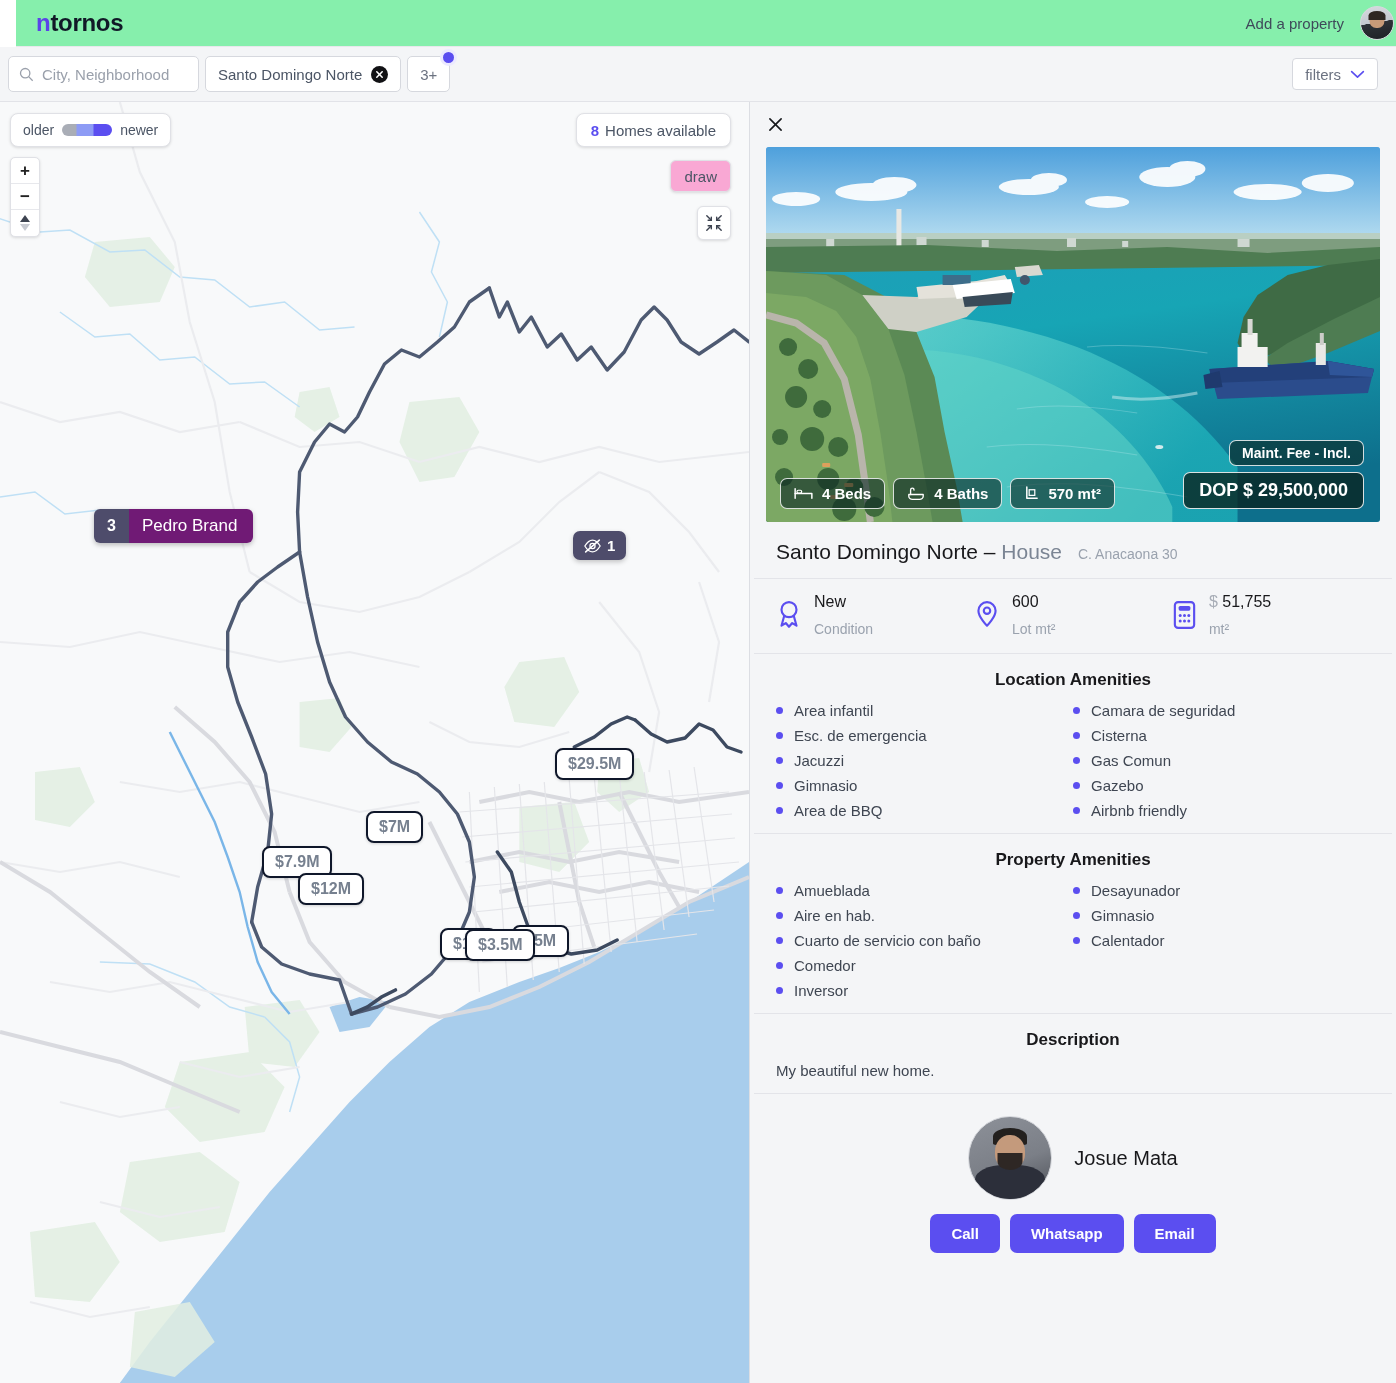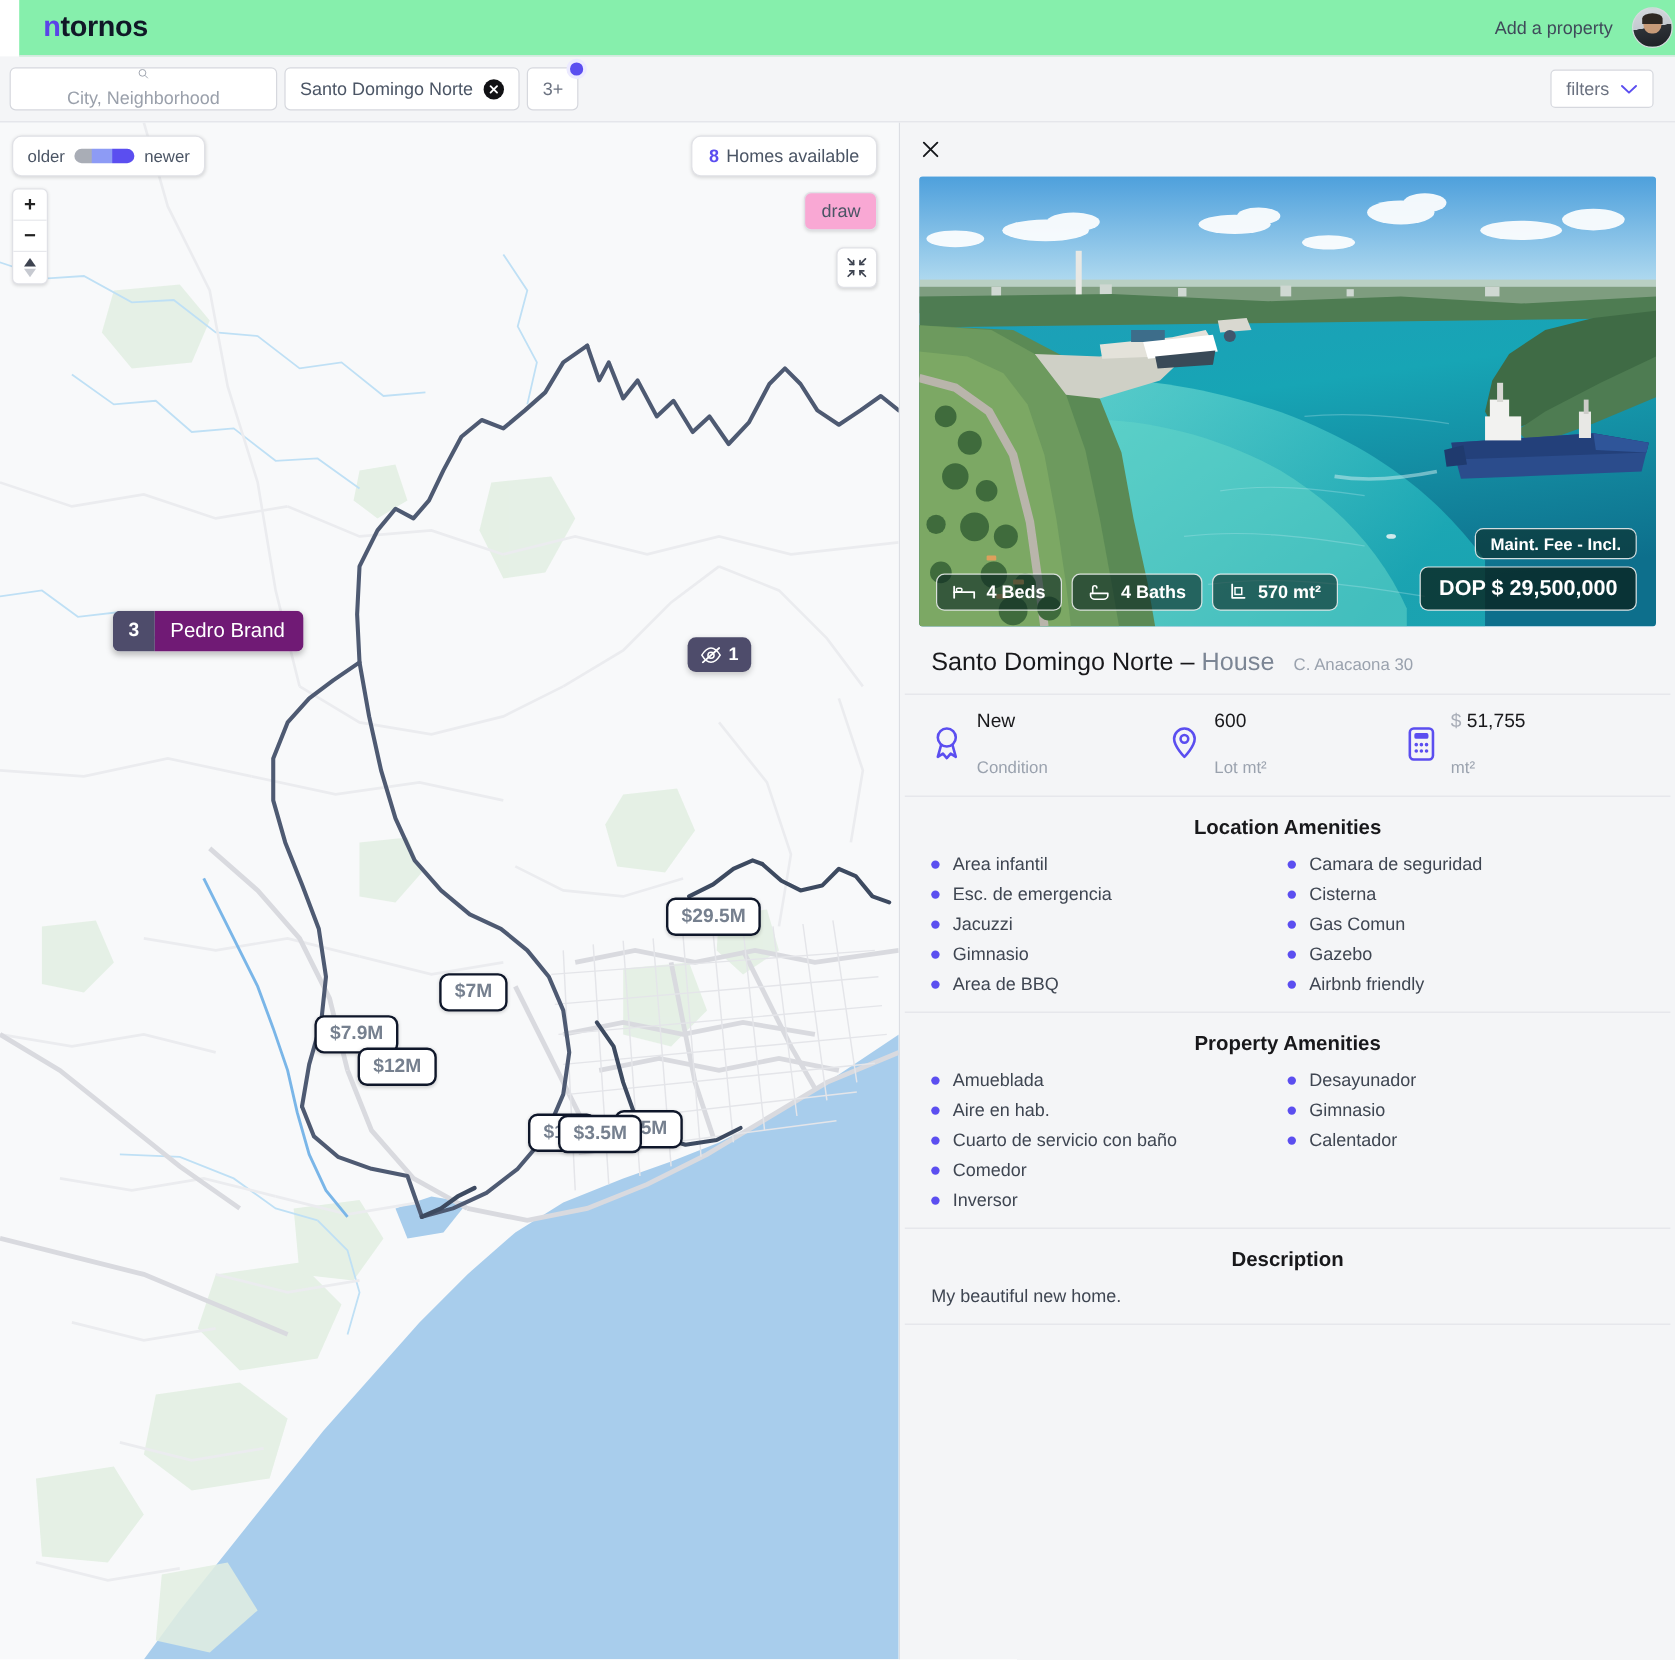--- a/index.html
+++ b/index.html
@@ -43,25 +43,24 @@
   .searchbar {
     height: 55px; width: 100%;
     background: #f4f5f7;
     display: flex; align-items: center; justify-content: space-between;
     padding: 0 18px 0 8px;
     border-bottom: 1px solid #e2e3e8;
     position: relative; z-index: 19;
   }
   .search-left { display: flex; align-items: center; gap: 6px; }
   .search-field {
-    width: 223px; height: 36px; background: #fff;
+    width: 191px; height: 36px; background: #fff;
     border: 1px solid #d6d8de; border-radius: 5px;
     display: flex; align-items: center; gap: 8px; padding: 0 10px;
     cursor: text;
-    flex-direction: column;
   }
   .search-field .ph { font-size: 15px; color: #9aa0ab; }
   .chip {
     height: 36px; background: #fff; border: 1px solid #d6d8de; border-radius: 5px;
     display: flex; align-items: center; gap: 9px; padding: 0 12px; cursor: pointer;
   }
   .chip-label { font-size: 15px; color: #4b5565; }
   .chip-x {
     width: 17px; height: 17px; border-radius: 50%; background: #111114;
     display: flex; align-items: center; justify-content: center; flex: none;
@@ -209,21 +208,21 @@
   }
   .title-main { font-size: 21px; color: #18181b; font-weight: 400; }
   .title-type { color: #7b8594; }
   .title-addr { font-size: 14px; color: #9aa2ae; }
 
   .stats-row {
     display: flex; padding: 14px 22px 16px 22px;
     border-bottom: 1px solid #e3e4e9; margin: 0 4px;
   }
   .stat { display: flex; align-items: center; gap: 12px; width: 33.33%; }
-  .stat-txt { display: flex; flex-direction: column; gap: 20px; }
+  .stat-txt { display: flex; flex-direction: column; gap: 10px; }
   .stat-val { font-size: 16px; color: #18181b; }
   .stat-val .cur { color: #a8adb7; }
   .stat-lbl { font-size: 14px; color: #9aa2ae; }
 
   .section { padding: 16px 22px 14px 22px; margin: 0 4px; border-bottom: 1px solid #e3e4e9; }
   .section-title { font-size: 17px; font-weight: 700; color: #18181b; margin-bottom: 12px; text-align: center; }
   .amen-grid { display: flex; }
   .amen-col { width: 50%; display: flex; flex-direction: column; gap: 8px; }
   .amen-item { display: flex; align-items: center; gap: 11px; }
   .amen-dot { width: 7px; height: 7px; border-radius: 50%; background: #5b4ef0; flex: none; }
@@ -769,15 +768,31 @@
             </div>
         </div>
       </div>
     </div>
 
     <div class="section">
       <div class="section-title">Description</div>
       <div class="desc-text">My beautiful new home.</div>
     </div>
 
+    <div class="agent-block">
+      <div class="agent-row">
+        <div class="agent-avatar">
+          <span class="body"></span>
+          <span class="hair"></span>
+          <span class="face"></span>
+          <span class="beard"></span>
+        </div>
+        <div class="agent-name">Josue Mata</div>
+      </div>
+      <div class="agent-btns">
+        <button class="agent-btn">Call</button>
+        <button class="agent-btn">Whatsapp</button>
+        <button class="agent-btn">Email</button>
+      </div>
+    </div>
 
   </div>
 </div>
 
 </body></html>

